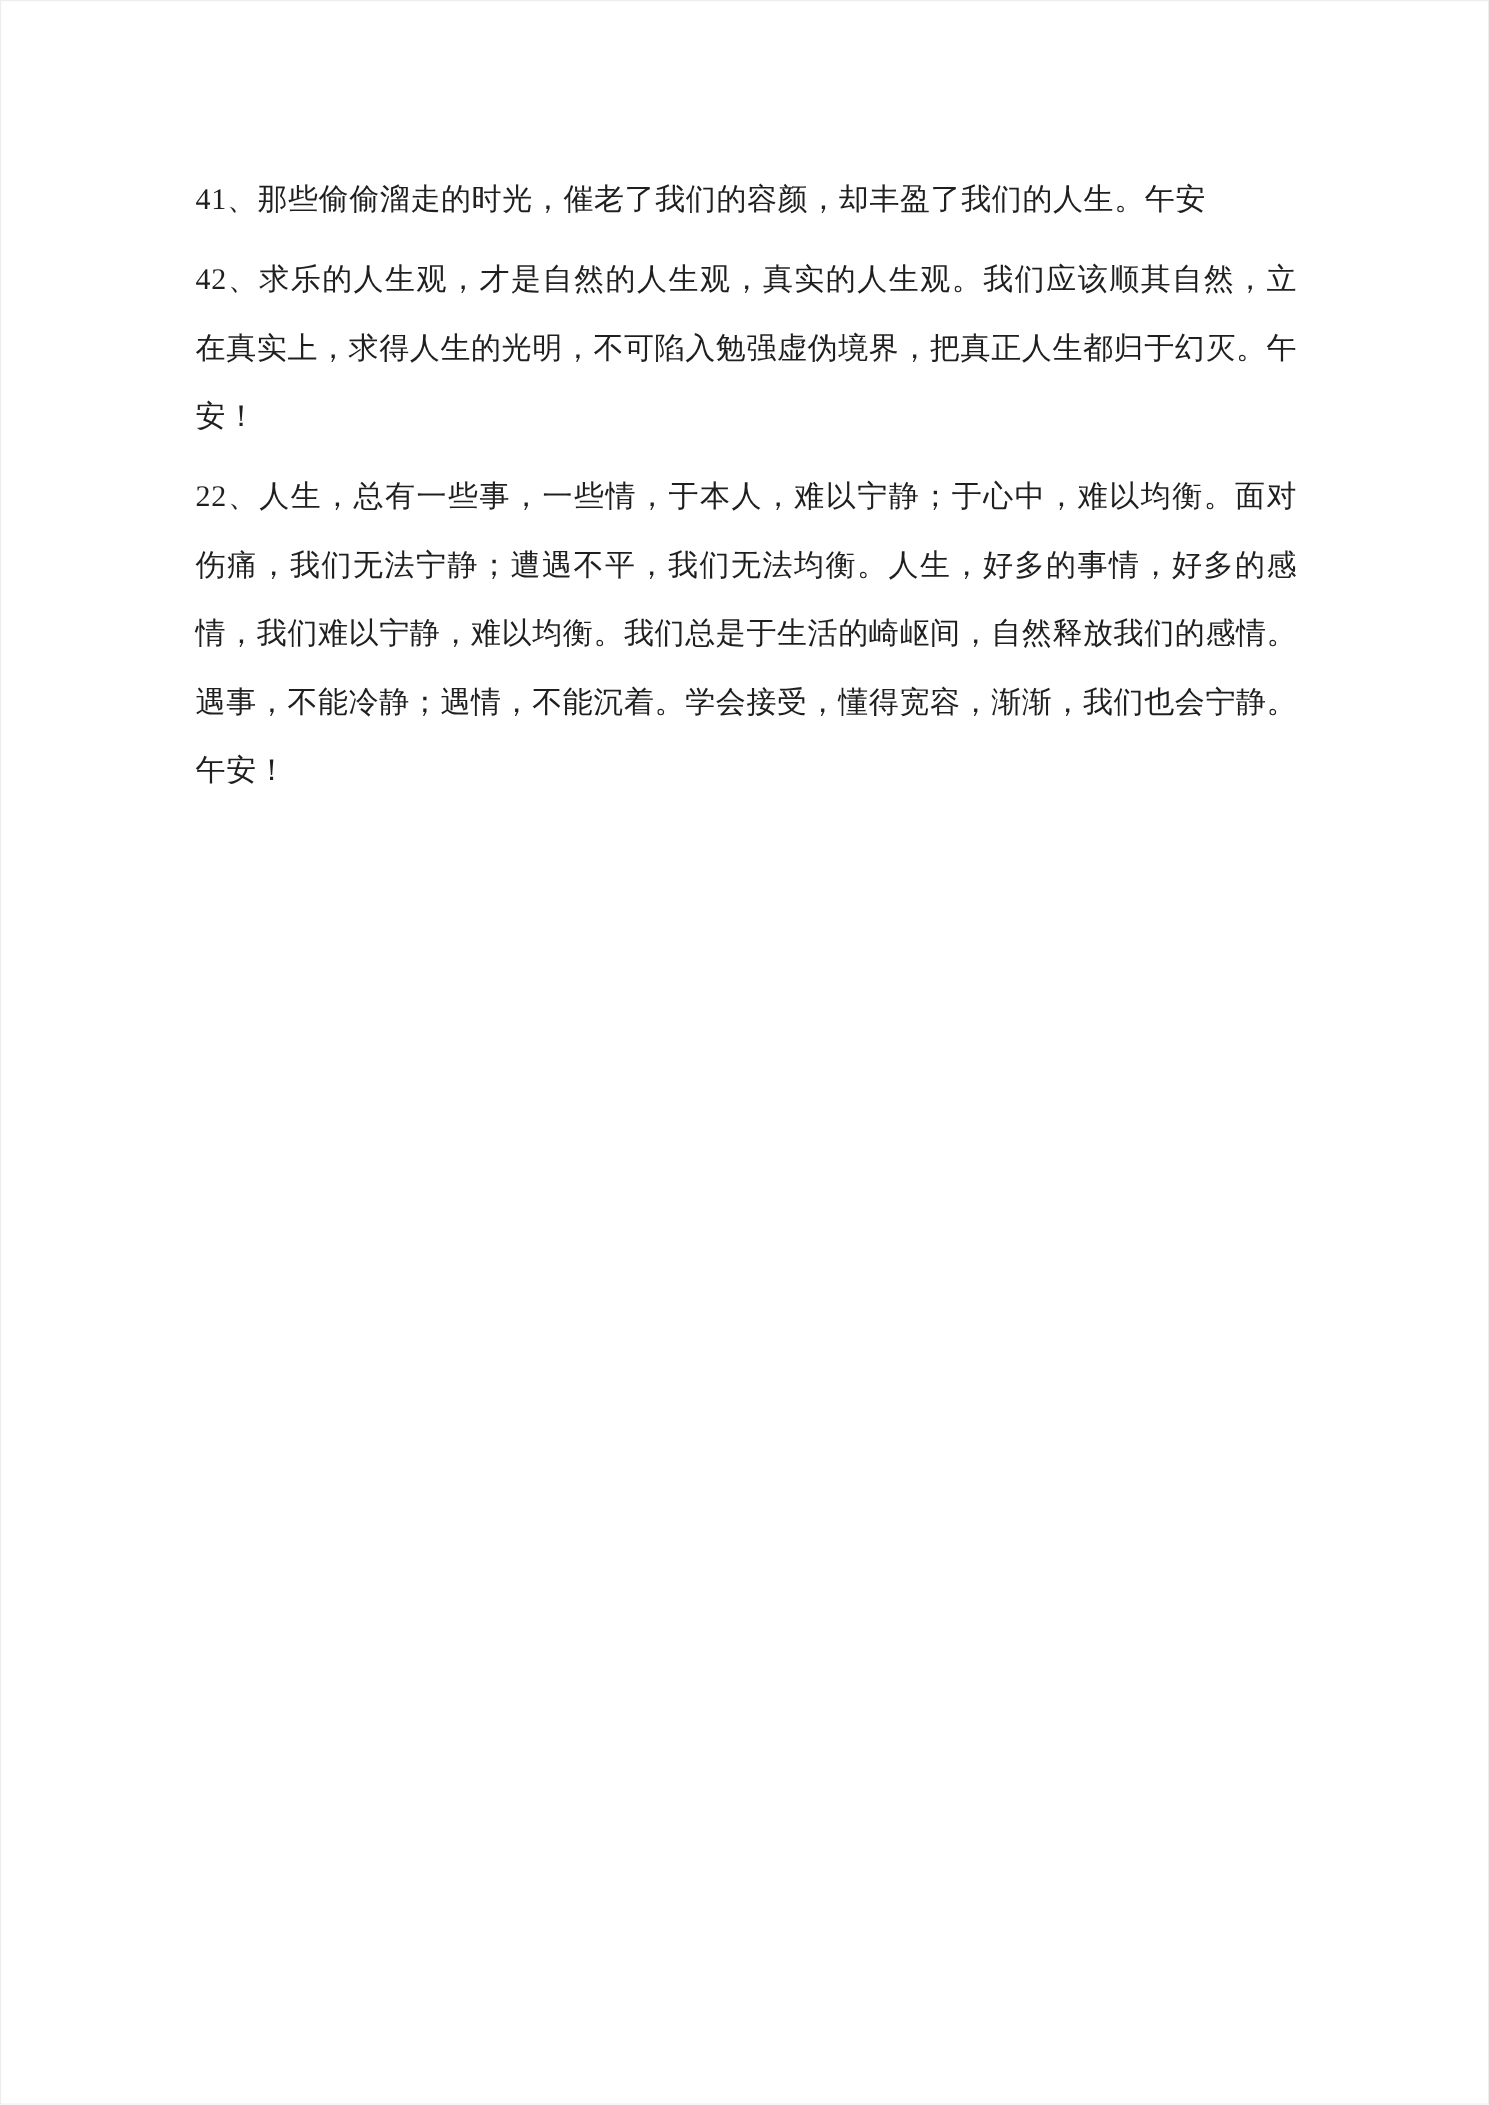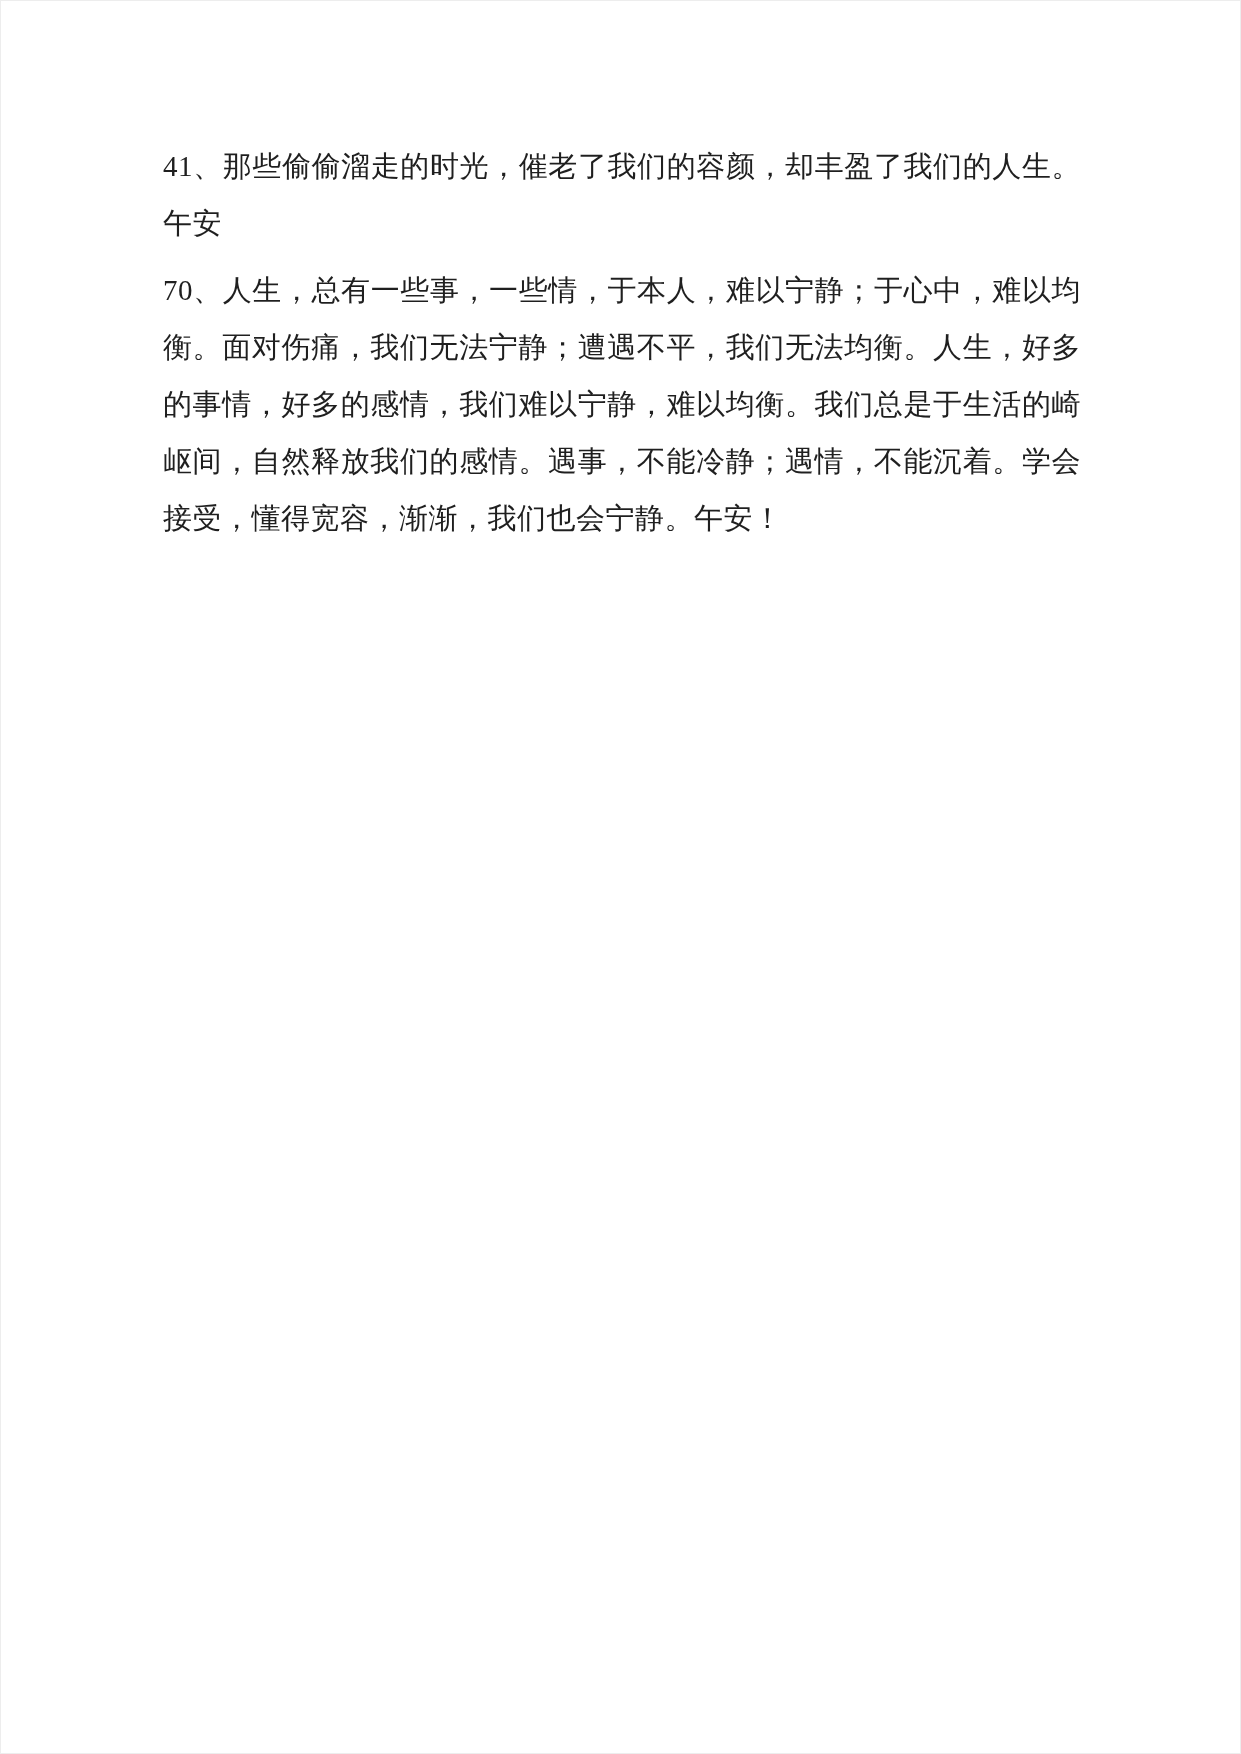--- a/index.html
+++ b/index.html
@@ -15,33 +15,34 @@
     box-shadow: inset 0 0 0 1px #ededed;
     overflow: hidden;
     box-sizing: border-box;
   }
   .doc-content {
     position: absolute;
     top: 138px;
     left: 163px;
     width: 918px;
     font-family: "Liberation Serif", "DejaVu Serif", serif;
-    font-size: 29px;
+    font-size: 25px;
     line-height: 57px;
     color: #1f1f1f;
     text-align: justify;
     text-justify: inter-ideograph;
     letter-spacing: 0.5px;
   }
   .doc-content p {
     margin: 0 0 10px 0;
     text-align-last: left;
   }
 </style>
 </head>
 <body>
 
 <div class="page">
   <div class="doc-content">
     <p>41、那些偷偷溜走的时光，催老了我们的容颜，却丰盈了我们的人生。午安</p>
-    <p>70、人生，总有一些事，一些情，于本人，难以宁静；于心中，难以均衡。面对伤痛，我们无法宁静；遭遇不平，我们无法均衡。人生，好多的事情，好多的感情，我们难以宁静，难以均衡。我们总是于生活的崎岖间，自然释放我们的感情。遇事，不能冷静；遇情，不能沉着。学会接受，懂得宽容，渐渐，我们也会宁静。午安！</p>
+    <p>42、求乐的人生观，才是自然的人生观，真实的人生观。我们应该顺其自然，立在真实上，求得人生的光明，不可陷入勉强虚伪境界，把真正人生都归于幻灭。午安！</p>
+    <p>22、人生，总有一些事，一些情，于本人，难以宁静；于心中，难以均衡。面对伤痛，我们无法宁静；遭遇不平，我们无法均衡。人生，好多的事情，好多的感情，我们难以宁静，难以均衡。我们总是于生活的崎岖间，自然释放我们的感情。遇事，不能冷静；遇情，不能沉着。学会接受，懂得宽容，渐渐，我们也会宁静。午安！</p>
   </div>
 </div>
 
 </body></html>

